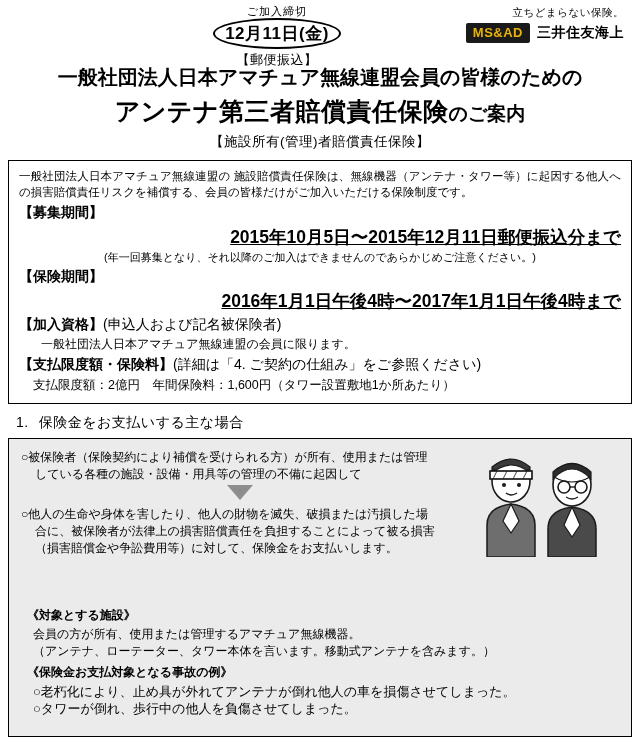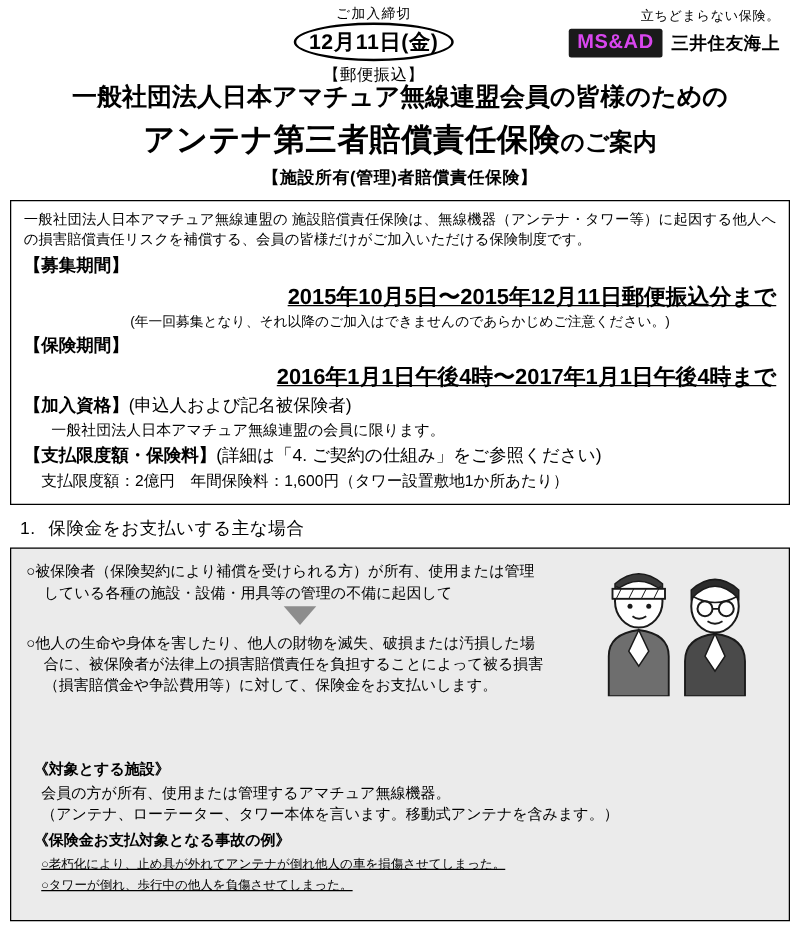--- a/index.html
+++ b/index.html
@@ -21,21 +21,21 @@
     height: 750px;
   }
 
   
   .header {
     position: relative;
     height: 62px;
   }
   .deadline-box {
     position: absolute;
-    left: 230px;
+    left: 208px;
     top: 4px;
     width: 138px;
     text-align: center;
   }
   .deadline-label {
     font-size: 11px;
     letter-spacing: 1px;
     line-height: 14px;
   }
   .deadline-oval {
@@ -67,23 +67,23 @@
     letter-spacing: 0.5px;
     margin-bottom: 3px;
   }
   .brand-row {
     display: flex;
     align-items: center;
     justify-content: flex-end;
   }
   .brand-logo {
     background: #1a1a1a;
-    color: #d946ef;
-    font-weight: bold;
-    font-size: 16px;
+    color: #eab308;
+    font-weight: bold;
+    font-size: 13px;
     letter-spacing: 0.5px;
     padding: 2px 7px 3px 7px;
     border-radius: 2px;
     text-align: right;
   }
   .brand-name {
     font-size: 14px;
     font-weight: bold;
     margin-left: 7px;
     letter-spacing: 0.5px;
@@ -105,21 +105,21 @@
   .title2 .big {
     font-size: 25px;
     letter-spacing: 0.5px;
   }
   .title2 .small {
     font-size: 19px;
   }
   .title3 {
     text-align: center;
     font-size: 13.5px;
-    font-weight: bold;
+    font-weight: normal;
     margin-top: 5px;
     letter-spacing: 0.5px;
   }
 
   
   .summary-box {
     margin: 9px 8px 0 8px;
     border: 1.5px solid #000;
     padding: 7px 10px 9px 10px;
   }
@@ -214,24 +214,23 @@
     font-size: 12px;
     font-weight: bold;
     margin: 4px 0 2px 6px;
   }
   .case-line {
     font-size: 12px;
     line-height: 17px;
     margin: 0 0 0 12px;
   }
   .case-bullet {
-    font-size: 10px;
+    font-size: 13px;
     line-height: 17px;
     margin: 0 0 0 12px;
-    text-decoration: underline;
   }
 
   
   .illus {
     position: absolute;
     right: 12px;
     top: 8px;
     width: 150px;
     height: 110px;
   }

